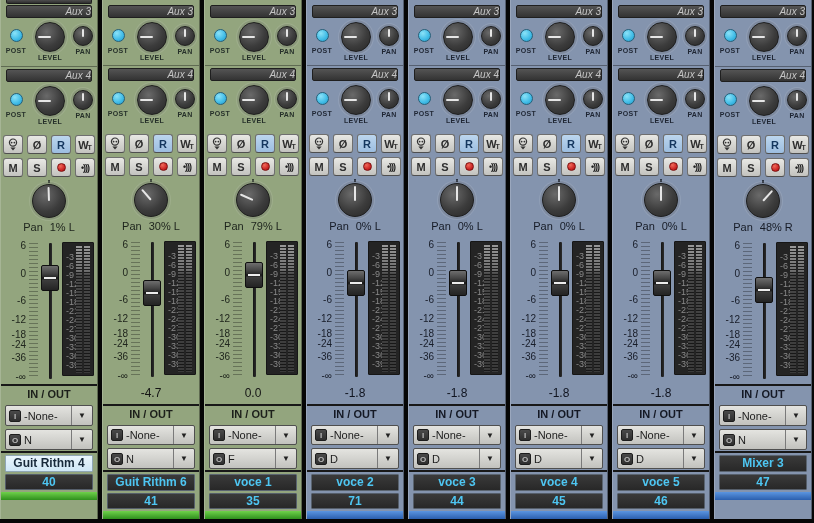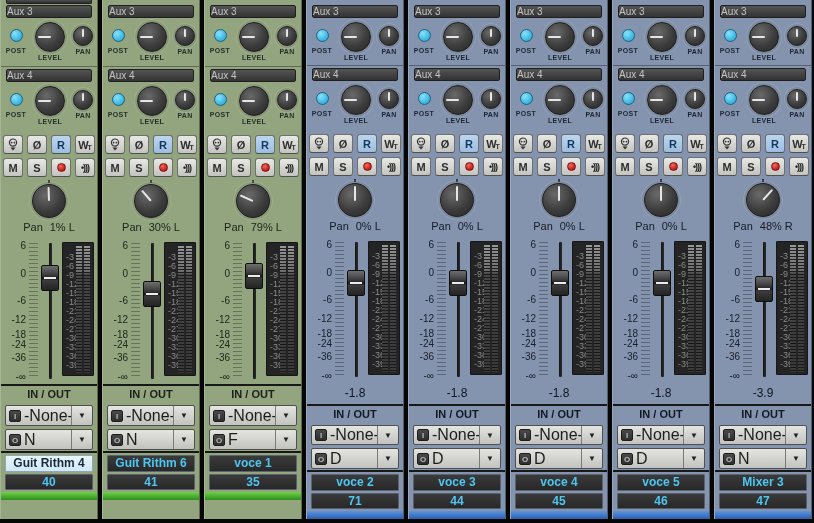--- a/index.html
+++ b/index.html
@@ -38,21 +38,21 @@
     border: 1px solid #1c1c1c; border-top: none;
     border-radius: 0 0 2px 2px;
   }
   .strip.partial .partial-top { display: block; }
 
   
   .aux-header {
     height: 13px; margin: 0 5px 2px 5px;
     background: linear-gradient(180deg,#545454,#333333);
     border: 1px solid #1f1f1f; border-radius: 2px;
-    color: #c4c4c4; font-size: 10px; line-height: 11px; text-align: left;
+    color: #c4c4c4; font-size: 10px; line-height: 11px; text-align: right; font-style: italic;
   }
   .aux4-wrap { border-top: 1px solid rgba(0,0,0,0.35); padding-top: 2px; margin-top: 1px; }
   .send-row {
     height: 45px;
     display: flex; align-items: flex-start; justify-content: center;
   }
   .send-col { display: flex; flex-direction: column; align-items: center; }
   .send-col.post  { width: 28px; padding-top: 9px; }
   .send-col.level { width: 40px; padding-top: 2px; }
   .send-col.pan   { width: 26px; padding-top: 6px; }
@@ -164,21 +164,21 @@
     background: linear-gradient(180deg,#e4e4e0,#c2c2be);
     border: 1px solid #4f4f4f; border-radius: 2px;
     display: flex; align-items: center;
   }
   .dd-ico {
     width: 12px; height: 12px; margin: 0 3px 0 3px;
     background: linear-gradient(180deg,#4a4a4a,#2e2e2e);
     border: 1px solid #1d1d1d; border-radius: 2px;
     color: #b9b9b9; font-size: 8px; font-weight: bold; line-height: 11px; text-align: center;
   }
-  .dd-text { flex: 1; font-size: 16px; color: #1d1d1d; white-space: nowrap; overflow: hidden; }
+  .dd-text { flex: 1; font-size: 11px; color: #1d1d1d; white-space: nowrap; overflow: hidden; }
   .dd-arrow {
     width: 21px; align-self: stretch; border-left: 1px solid #7a7a7a;
     display: flex; align-items: center; justify-content: center;
     font-size: 8px; color: #222;
   }
 
   
   .name-box {
     margin: 2px 4px 0 4px; height: 17px;
     background: linear-gradient(180deg,#3a3a3a,#282828);
@@ -482,20 +482,21 @@
             <span style="top: 82px;">-27</span>
             <span style="top: 91px;">-30</span>
             <span style="top: 100px;">-33</span>
             <span style="top: 109px;">-36</span>
             <span style="top: 118px;">-39</span>
           </div>
         <div class="mcol c1"></div>
         <div class="mcol c2"></div>
       </div>
     </div>
+    <div class="fader-value">-4.7</div>
 
     <div class="hsep"></div>
 
     <div class="io-label">IN / OUT</div>
     <div class="dd">
       <div class="dd-ico">I</div>
       <div class="dd-text">-None-</div>
       <div class="dd-arrow">▼</div>
     </div>
     <div class="dd">
@@ -635,20 +636,21 @@
             <span style="top: 82px;">-27</span>
             <span style="top: 91px;">-30</span>
             <span style="top: 100px;">-33</span>
             <span style="top: 109px;">-36</span>
             <span style="top: 118px;">-39</span>
           </div>
         <div class="mcol c1"></div>
         <div class="mcol c2"></div>
       </div>
     </div>
+    <div class="fader-value">0.0</div>
 
     <div class="hsep"></div>
 
     <div class="io-label">IN / OUT</div>
     <div class="dd">
       <div class="dd-ico">I</div>
       <div class="dd-text">-None-</div>
       <div class="dd-arrow">▼</div>
     </div>
     <div class="dd">
@@ -1404,21 +1406,20 @@
             <span style="top: 82px;">-27</span>
             <span style="top: 91px;">-30</span>
             <span style="top: 100px;">-33</span>
             <span style="top: 109px;">-36</span>
             <span style="top: 118px;">-39</span>
           </div>
         <div class="mcol c1"></div>
         <div class="mcol c2"></div>
       </div>
     </div>
-    <div class="fader-value">-3.9</div>
 
     <div class="hsep"></div>
 
     <div class="io-label">IN / OUT</div>
     <div class="dd">
       <div class="dd-ico">I</div>
       <div class="dd-text">-None-</div>
       <div class="dd-arrow">▼</div>
     </div>
     <div class="dd">

